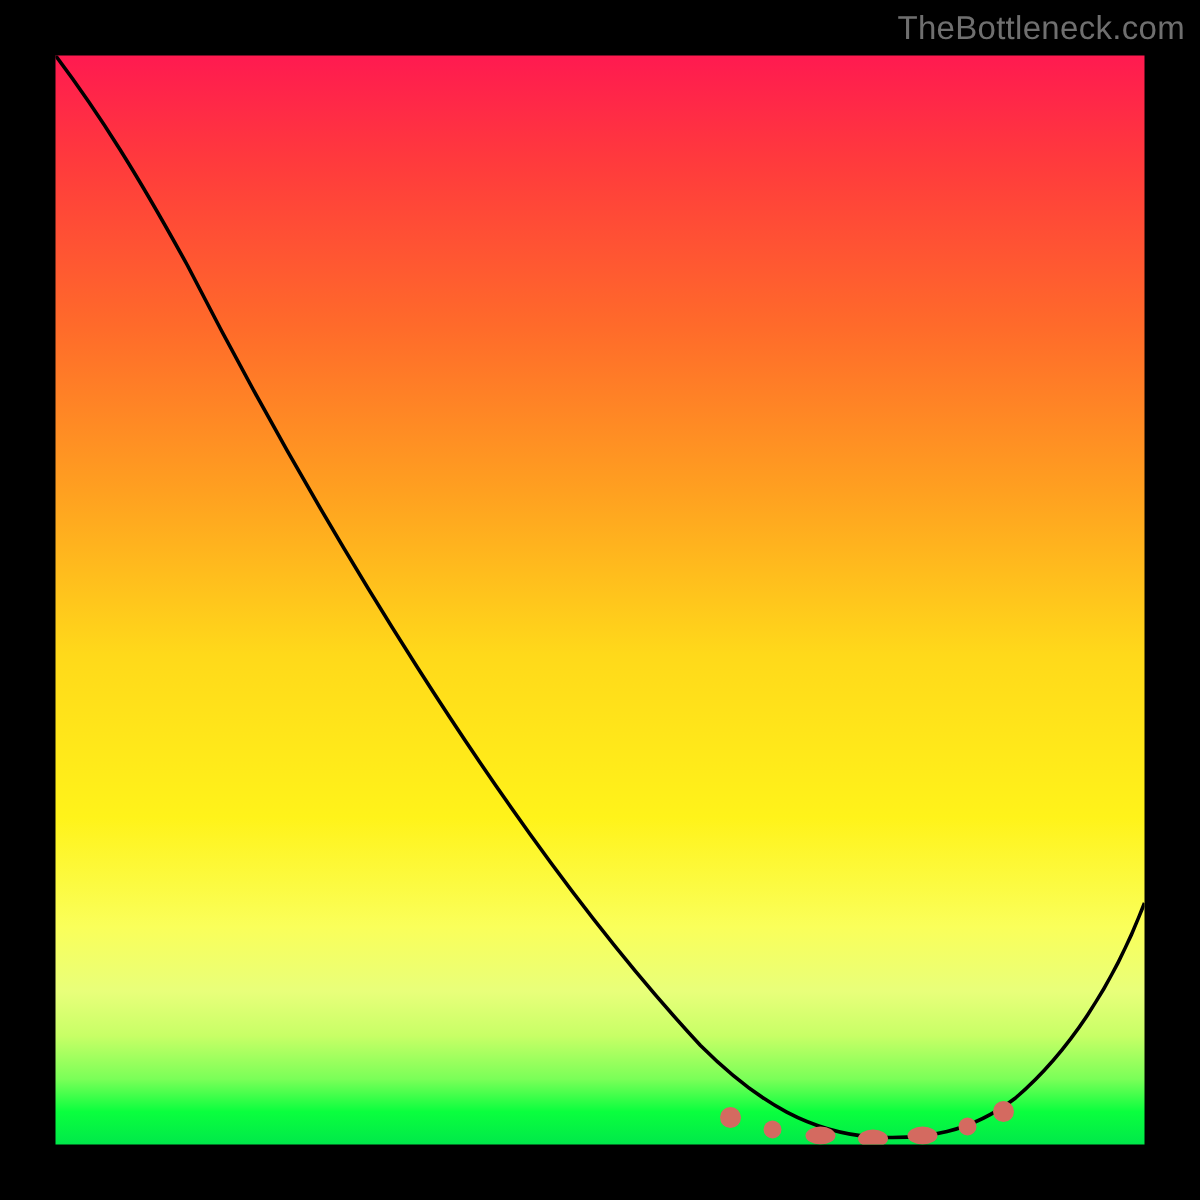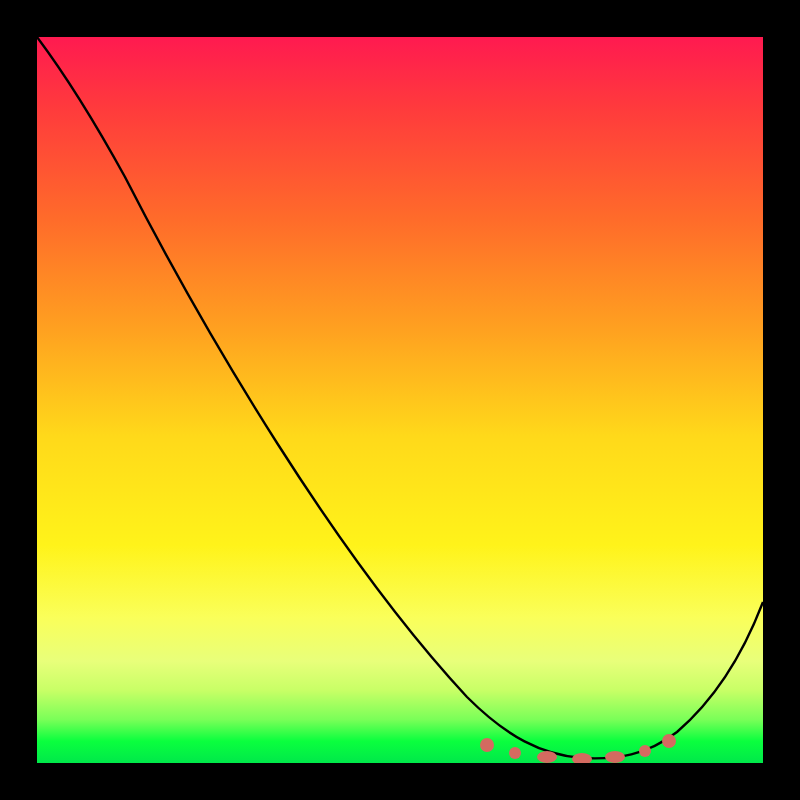--- a/index.html
+++ b/index.html
@@ -48,13 +48,14 @@
       <circle cx="450" cy="708" r="7"></circle>
       <circle cx="478" cy="716" r="6"></circle>
       <ellipse cx="510" cy="720" rx="10" ry="6"></ellipse>
       <ellipse cx="545" cy="722" rx="10" ry="6"></ellipse>
       <ellipse cx="578" cy="720" rx="10" ry="6"></ellipse>
       <circle cx="608" cy="714" r="6"></circle>
       <circle cx="632" cy="704" r="7"></circle>
     </g>
   </svg>
 
+  <div class="watermark">TheBottleneck.com</div>
 </div>
 
 </body></html>

